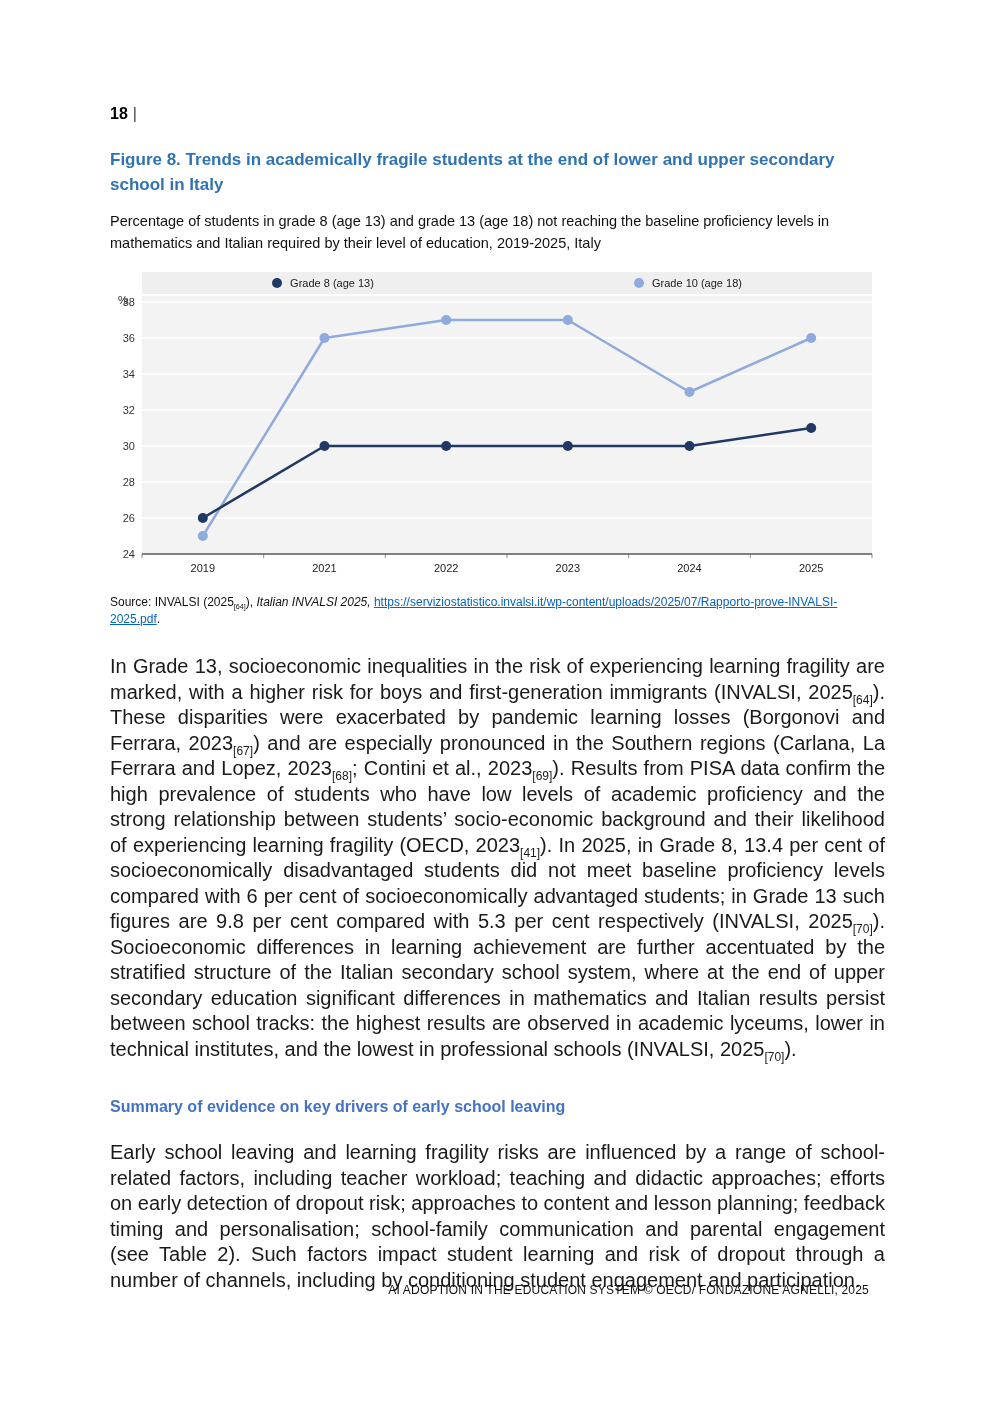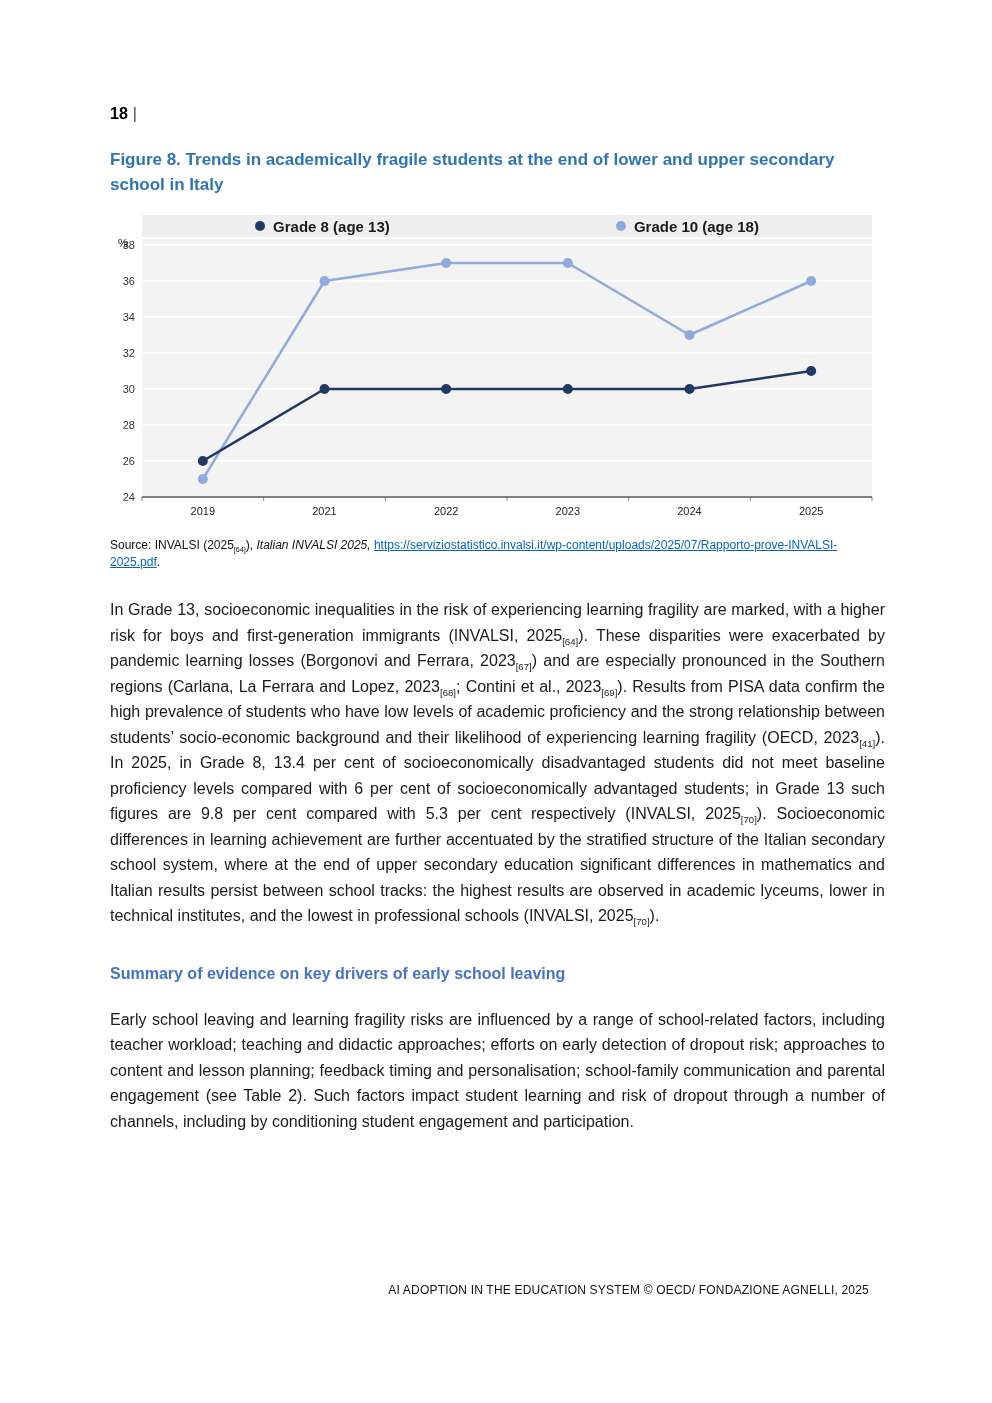--- a/index.html
+++ b/index.html
@@ -12,49 +12,50 @@
   .page-number .num { font-weight:bold; }
   .page-number .sep { font-weight:400; color:#444; margin-left:5px; }
 
   .figure-title { margin-top:24px; color:#2E74B5; font-size:17px; font-weight:bold; line-height:25px; }
   .figure-subtitle { margin-top:13px; font-size:14.5px; line-height:22px; color:#111; }
 
   .chart { position:relative; margin-top:18px; }
   .ylabel { position:absolute; left:8px; top:22px; font-size:11px; color:#222; }
   .legend { margin-left:32px; width:730px; height:22px; background:#EFEFEF;
             display:flex; justify-content:space-around; align-items:center; }
-  .legend-item { display:flex; align-items:center; gap:8px; font-size:15px; font-weight:bold; color:#1a1a1a; }
+  .legend-item { display:flex; align-items:center; gap:8px; font-size:11px; font-weight:normal; color:#1a1a1a; }
   .legend-dot { width:10px; height:10px; border-radius:50%; background:#888; }
   svg.chart-svg { display:block; margin-top:2px; }
 
   .source { margin-top:10px; font-size:12px; line-height:17px; color:#111; overflow-wrap:anywhere; }
   .source .work { font-style:italic; }
   .source a { color:#0563C1; text-decoration:underline; cursor:pointer; }
 
-  .body-para { font-size:16px; line-height:25.5px; color:#1a1a1a; text-align:justify; }
+  .body-para { font-size:20px; line-height:25.5px; color:#1a1a1a; text-align:justify; }
   .para-1 { margin-top:26px; }
   .para-2 { margin-top:20px; }
   sub { font-size:0.6em; line-height:0; }
 
   .section-heading { margin-top:32px; color:#4472C4; font-size:16px; font-weight:bold; line-height:26px; }
 
   .footer { position:absolute; right:107px; top:1283px; font-size:12px; letter-spacing:0.2px; color:#111; }
 </style>
 </head>
 <body>
 
 <div class="page">
   <div class="content">
 
     <div class="page-number">
       <span class="num">18</span><span class="sep">|</span>
     </div>
 
     <h2 class="figure-title">Figure 8. Trends in academically fragile students at the end of lower and upper secondary school in Italy</h2>
 
+    <p class="figure-subtitle">Percentage of students in grade 8 (age 13) and grade 13 (age 18) not reaching the baseline proficiency levels in mathematics and Italian required by their level of education, 2019-2025, Italy</p>
 
     <div class="chart">
       <span class="ylabel">%</span>
       <div class="legend">
         <div class="legend-item">
           <span class="legend-dot" style="background: rgb(31, 56, 100);"></span>
           <span>Grade 8 (age 13)</span>
         </div>
         <div class="legend-item">
           <span class="legend-dot" style="background: rgb(143, 170, 220);"></span>

